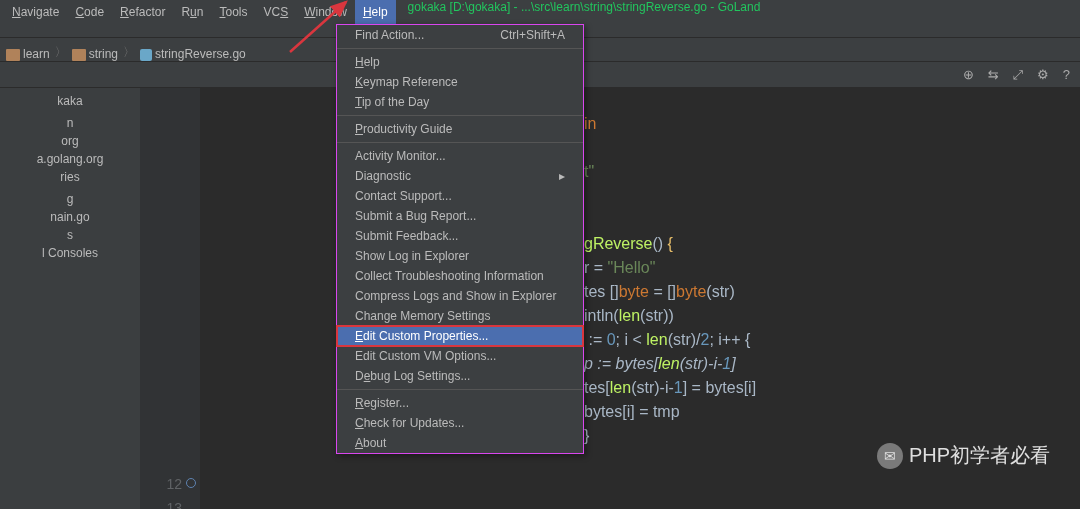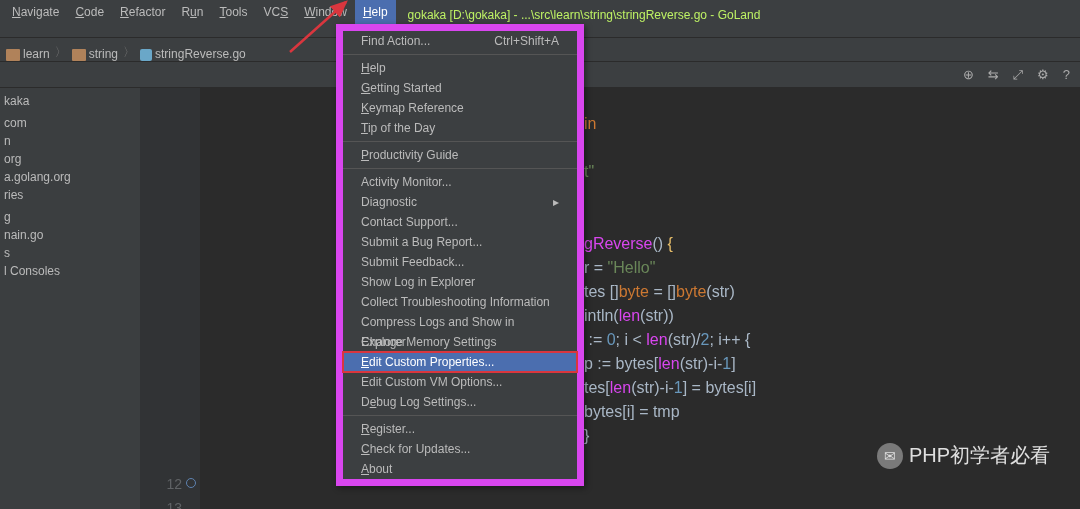--- a/index.html
+++ b/index.html
@@ -1,44 +1,44 @@
 <!DOCTYPE html>
 <html><head>
 <meta charset="utf-8">
 <style>
   * { margin:0; padding:0; box-sizing:border-box; font-family:"Segoe UI",Arial,sans-serif; }
   body { width:1080px; height:509px; background:#3c3f41; color:#bbb; font-size:12px; overflow:hidden; position:relative; }
   .menubar { height:38px; background:#3c3f41; display:flex; align-items:flex-start; border-bottom:1px solid #2b2b2b; padding-left:4px; }
   .menubar .mitem { padding:0 8px; height:24px; line-height:24px; cursor:pointer; }
   .menubar .mitem.active { background:#4b6eaf; color:#fff; }
-  .menubar .title { margin-left:12px; color:#bef264;margin-top:8px; }
+  .menubar .title { margin-left:12px; color:#22c55e; }
   .u { text-decoration:underline; }
   .crumbs { height:24px; display:flex; align-items:flex-end; background:#3c3f41; border-bottom:1px solid #2b2b2b; padding-left:6px; gap:3px; }
   .crumbs .ic { width:14px; height:12px; }
   .crumbs .sep { color:#777; margin:0 2px; }
   .fold-ic { background:#b0825a; border-radius:1px; display:inline-block; }
   .go-ic { width:12px; height:12px; border-radius:2px; background:#6aa7c8; display:inline-block; text-align:center; color:#053; font-size:8px; line-height:12px; }
   .tbbar { height:26px; display:flex; justify-content:flex-end; align-items:center; padding-right:10px; gap:14px; border-bottom:1px solid #2b2b2b; }
   .tbbar .glyph { color:#aaa; font-size:13px; cursor:pointer; }
   .layout { display:flex; height:435px; }
   .side { width:140px; background:#3b3e40; padding:4px 0; overflow:hidden; }
-  .side .row { padding:2px 4px; white-space:nowrap; text-overflow:clip; overflow:hidden; }
+  .side .row { padding:2px 4px; white-space:nowrap; text-overflow:clip; overflow:hidden;text-align:center; }
   .editor { flex:1; background:#2b2b2b; font-family:"Consolas","Courier New",monospace; font-size:16px; position:relative; }
   .gut { position:absolute; left:0; top:0; bottom:0; width:60px; background:#313335; color:#606366; text-align:right; padding-right:18px; font-size:14px; }
   .gut .gline { height:24px; line-height:24px; position:relative; }
   .gut .mark { position:absolute; right:-14px; top:6px; width:10px; height:10px; border-radius:50%; border:1px solid #5e82b0; }
   .code { position:absolute; left:60px; top:0; right:0; }
   .cline { height:24px; line-height:24px; white-space:pre; color:#a9b7c6; }
   .kw { color:#cc7832; }
   .str { color:#6a8759; }
-  .fn { color:#d946ef; }
+  .fn { color:#bef264; }
   .num { color:#6897bb; }
   .pn { color:#a9b7c6; }
   .br { color:#e8bf6a; }
-  .dropdown { position:absolute; left:336px; top:24px; width:248px; background:#3c3f41; border:7px solid #d946ef; z-index:50; box-shadow:2px 2px 6px rgba(0,0,0,0.4); }
+  .dropdown { position:absolute; left:336px; top:24px; width:248px; background:#3c3f41; border:1px solid #d946ef; z-index:50; box-shadow:2px 2px 6px rgba(0,0,0,0.4); }
   .dropdown .drow { height:20px; line-height:20px; padding:0 18px; cursor:pointer; display:flex; justify-content:space-between; color:#bbb; }
   .dropdown .sep { height:1px; background:#555; margin:3px 0; }
   .dropdown .highlighted { background:#4b6eaf; color:#fff; outline:2px solid #d9363e; outline-offset:-1px;text-align:center; }
   .dropdown .sub-ar { float:right; }
   .arrow-overlay { position:absolute; left:278px; top:-4px; z-index:60; pointer-events:none; }
   .watermark { position:absolute; right:30px; bottom:40px; display:flex; align-items:center; gap:6px; color:#fff; opacity:0.85; font-size:20px; z-index:30; }
   .wm-ic { width:26px; height:26px; border-radius:50%; background:#888; display:flex; align-items:center; justify-content:center; color:#fff; font-size:14px; }
 </style>
 </head>
 <body>
@@ -71,21 +71,20 @@
   <span class="glyph">⇆</span>
   <span class="glyph">⤢</span>
   <span class="glyph">⚙</span>
   <span class="glyph">?</span>
 </div>
 
 <div class="layout">
   <div class="side" id="sidebar">
       <div class="row">kaka</div>
       <div class="row"></div>
-      <div class="row">com</div>
       <div class="row">n</div>
       <div class="row">org</div>
       <div class="row">a.golang.org</div>
       <div class="row">ries</div>
       <div class="row"></div>
       <div class="row">g</div>
       <div class="row">nain.go</div>
       <div class="row">s</div>
       <div class="row">l Consoles</div>
     </div>
@@ -114,39 +113,36 @@
         <div class="cline" style="padding-left: 384px; position: absolute; top: 24px;"><span class="kw">in</span></div>
         <div class="cline" style="padding-left: 384px; position: absolute; top: 48px;"></div>
         <div class="cline" style="padding-left: 384px; position: absolute; top: 72px;"><span class="str">t"</span></div>
         <div class="cline" style="padding-left: 384px; position: absolute; top: 96px;"></div>
         <div class="cline" style="padding-left: 384px; position: absolute; top: 120px;"></div>
         <div class="cline" style="padding-left: 384px; position: absolute; top: 144px;"><span class="fn">gReverse</span><span class="pn">() </span><span class="br">{</span></div>
         <div class="cline" style="padding-left: 384px; position: absolute; top: 168px;"><span class="pn">r = </span><span class="str">"Hello"</span></div>
         <div class="cline" style="padding-left: 384px; position: absolute; top: 192px;"><span class="pn">tes []</span><span class="kw">byte</span><span class="pn"> = []</span><span class="kw">byte</span><span class="pn">(str)</span></div>
         <div class="cline" style="padding-left: 384px; position: absolute; top: 216px;"><span class="pn">intln</span><span class="pn">(</span><span class="fn">len</span><span class="pn">(str))</span></div>
         <div class="cline" style="padding-left: 384px; position: absolute; top: 240px;"><span class="pn"> := </span><span class="num">0</span><span class="pn">; i &lt; </span><span class="fn">len</span><span class="pn">(str)/</span><span class="num">2</span><span class="pn">; i++ {</span></div>
-        <div class="cline" style="padding-left: 384px; position: absolute; top: 264px;"><span class="pn">p := bytes[</span><span class="fn">len</span><span class="pn">(str)-i-</span><span class="num">1</span><span class="pn">]</span></div>
+        <div class="cline" style="padding-left: 384px; position: absolute; top: 264px; font-style: italic;"><span class="pn">p := bytes[</span><span class="fn">len</span><span class="pn">(str)-i-</span><span class="num">1</span><span class="pn">]</span></div>
         <div class="cline" style="padding-left: 384px; position: absolute; top: 288px;"><span class="pn">tes[</span><span class="fn">len</span><span class="pn">(str)-i-</span><span class="num">1</span><span class="pn">] = bytes[i]</span></div>
         <div class="cline" style="padding-left: 384px; position: absolute; top: 312px;"><span class="pn">bytes[i] = tmp</span></div>
         <div class="cline" style="padding-left: 384px; position: absolute; top: 336px;"><span class="pn">}</span></div>
       </div>
   </div>
 </div>
 
 <div class="dropdown" id="dropdown">
     <div class="drow">
       <span>Find Action...</span>
       <span>Ctrl+Shift+A</span>
     </div>
     <div class="sep"></div>
     <div class="drow">
       <span><span class="u">H</span>elp</span>
-    </div>
-    <div class="drow">
-      <span><span class="u">G</span>etting Started</span>
     </div>
     <div class="drow">
       <span><span class="u">K</span>eymap Reference</span>
     </div>
     <div class="drow">
       <span><span class="u">T</span>ip of the Day</span>
     </div>
     <div class="sep"></div>
     <div class="drow">
       <span><span class="u">P</span>roductivity Guide</span>

